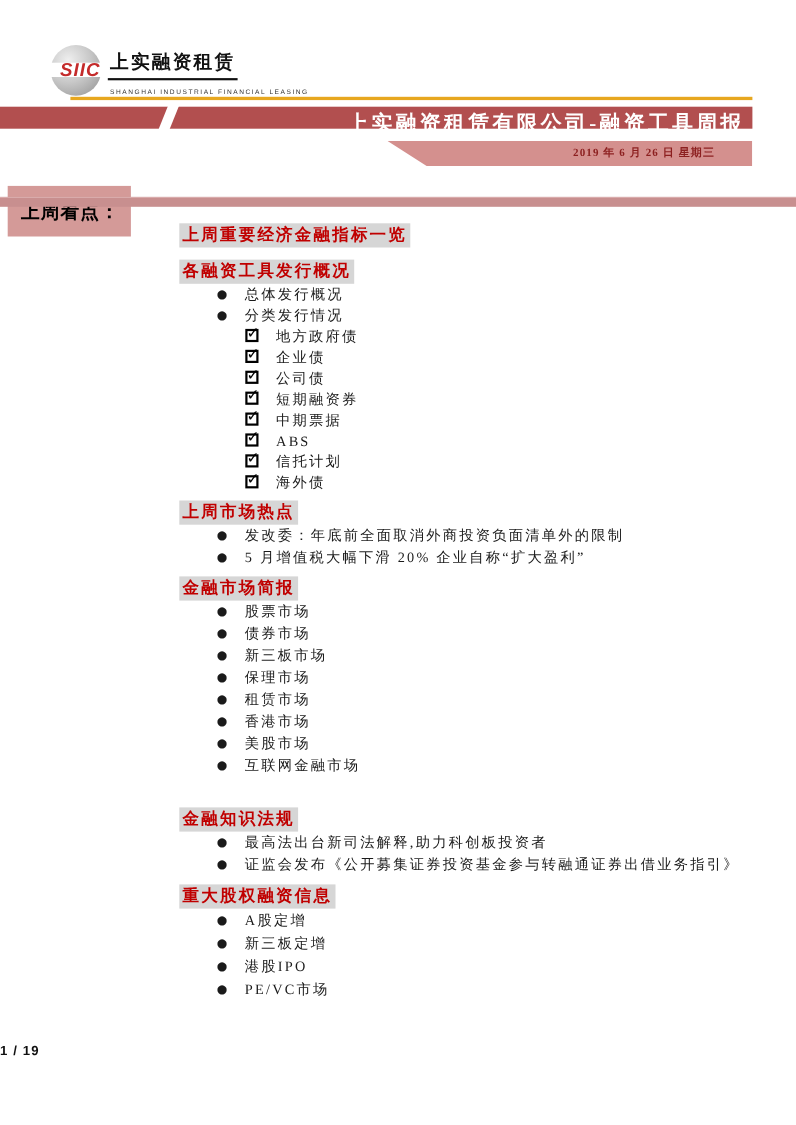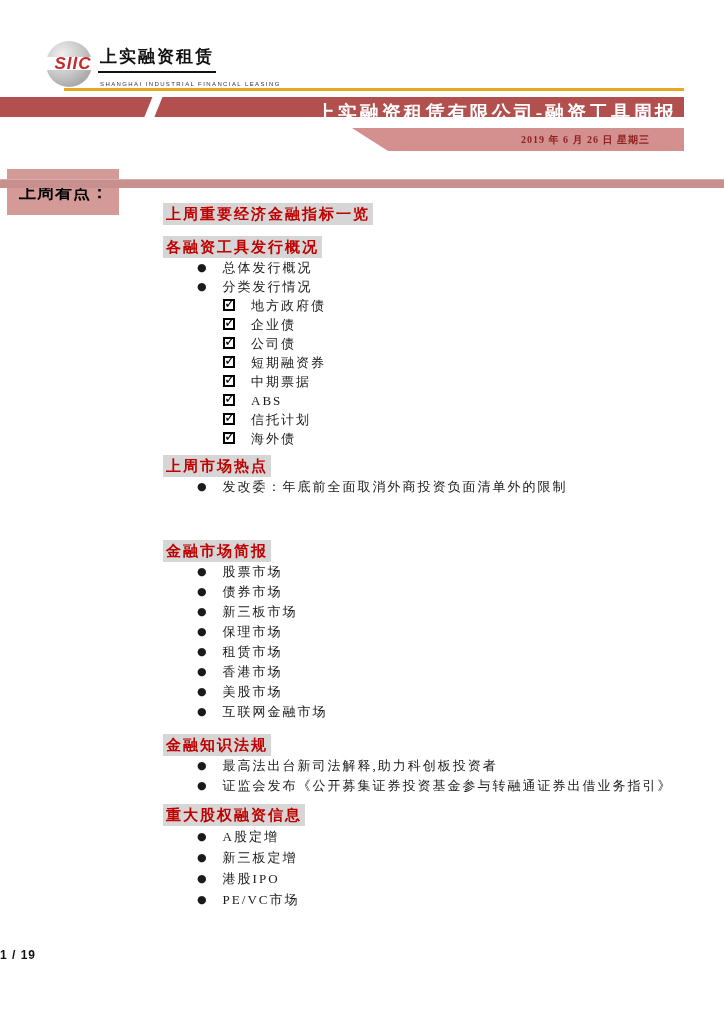--- a/index.html
+++ b/index.html
@@ -97,23 +97,24 @@
     <div class="row"><span class="chk"><span class="tick">✓</span></span><span>短期融资券</span></div>
     <div class="row"><span class="chk"><span class="tick">✓</span></span><span>中期票据</span></div>
     <div class="row"><span class="chk"><span class="tick">✓</span></span><span>ABS</span></div>
     <div class="row"><span class="chk"><span class="tick">✓</span></span><span>信托计划</span></div>
     <div class="row"><span class="chk"><span class="tick">✓</span></span><span>海外债</span></div>
   </div>
 
   <div class="sec r20" style="top:455px">
     <span class="sec-title">上周市场热点</span>
     <div class="row"><span class="bullet">●</span><span>发改委：年底前全面取消外商投资负面清单外的限制</span></div>
+    <div class="row"><span class="bullet">●</span><span>5 月增值税大幅下滑 20% 企业自称“扩大盈利”</span></div>
   </div>
 
-  <div class="sec r20" style="top:540px">
+  <div class="sec r20" style="top:524px">
     <span class="sec-title">金融市场简报</span>
     <div class="row"><span class="bullet">●</span><span>股票市场</span></div>
     <div class="row"><span class="bullet">●</span><span>债券市场</span></div>
     <div class="row"><span class="bullet">●</span><span>新三板市场</span></div>
     <div class="row"><span class="bullet">●</span><span>保理市场</span></div>
     <div class="row"><span class="bullet">●</span><span>租赁市场</span></div>
     <div class="row"><span class="bullet">●</span><span>香港市场</span></div>
     <div class="row"><span class="bullet">●</span><span>美股市场</span></div>
     <div class="row"><span class="bullet">●</span><span>互联网金融市场</span></div>
   </div>

